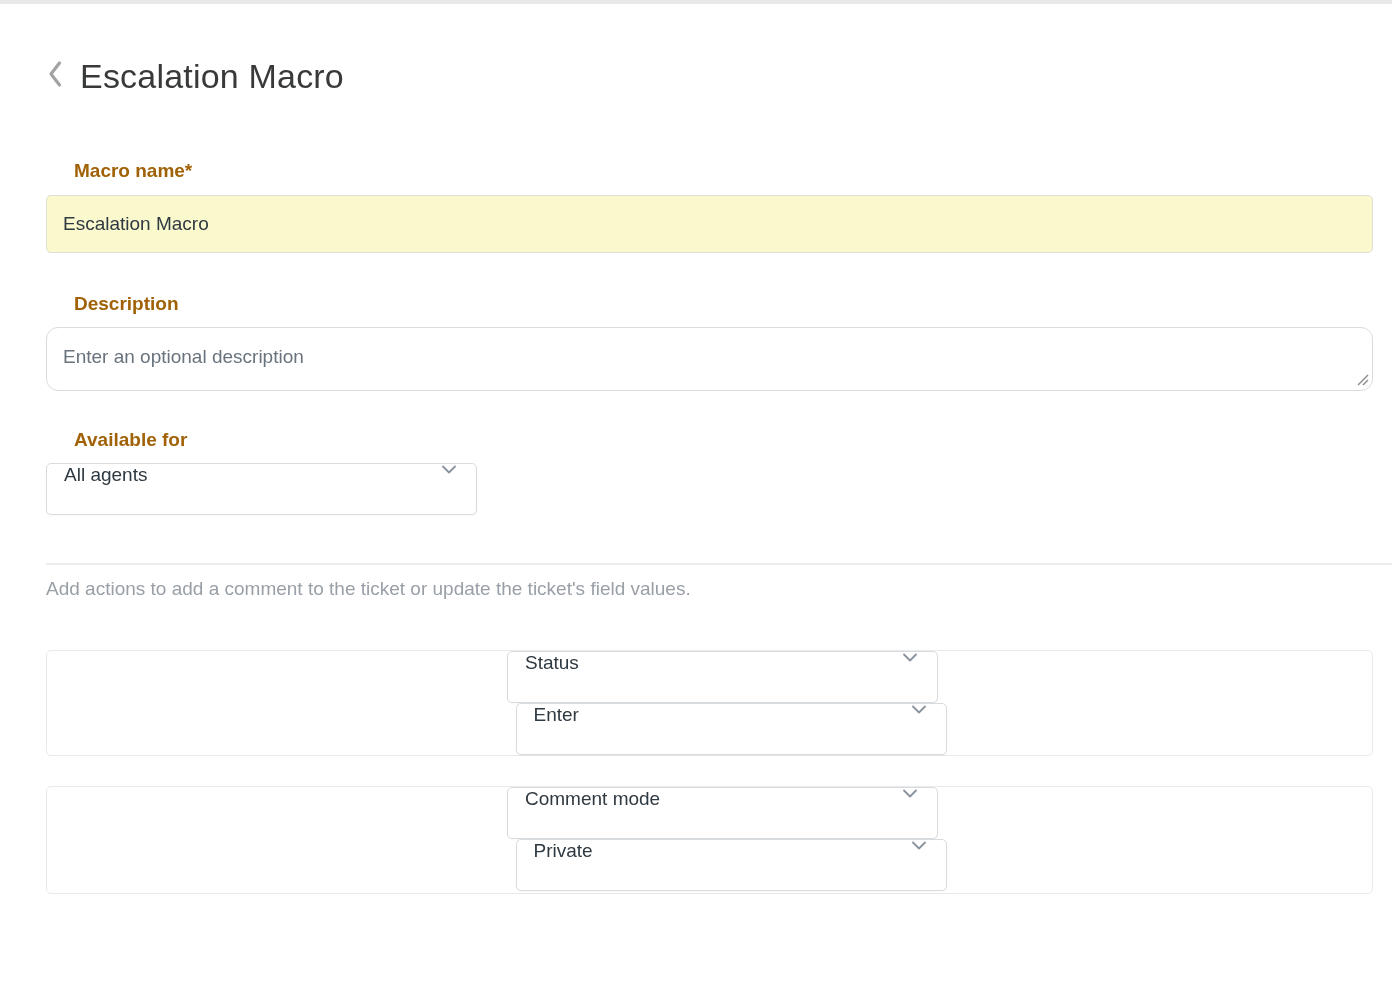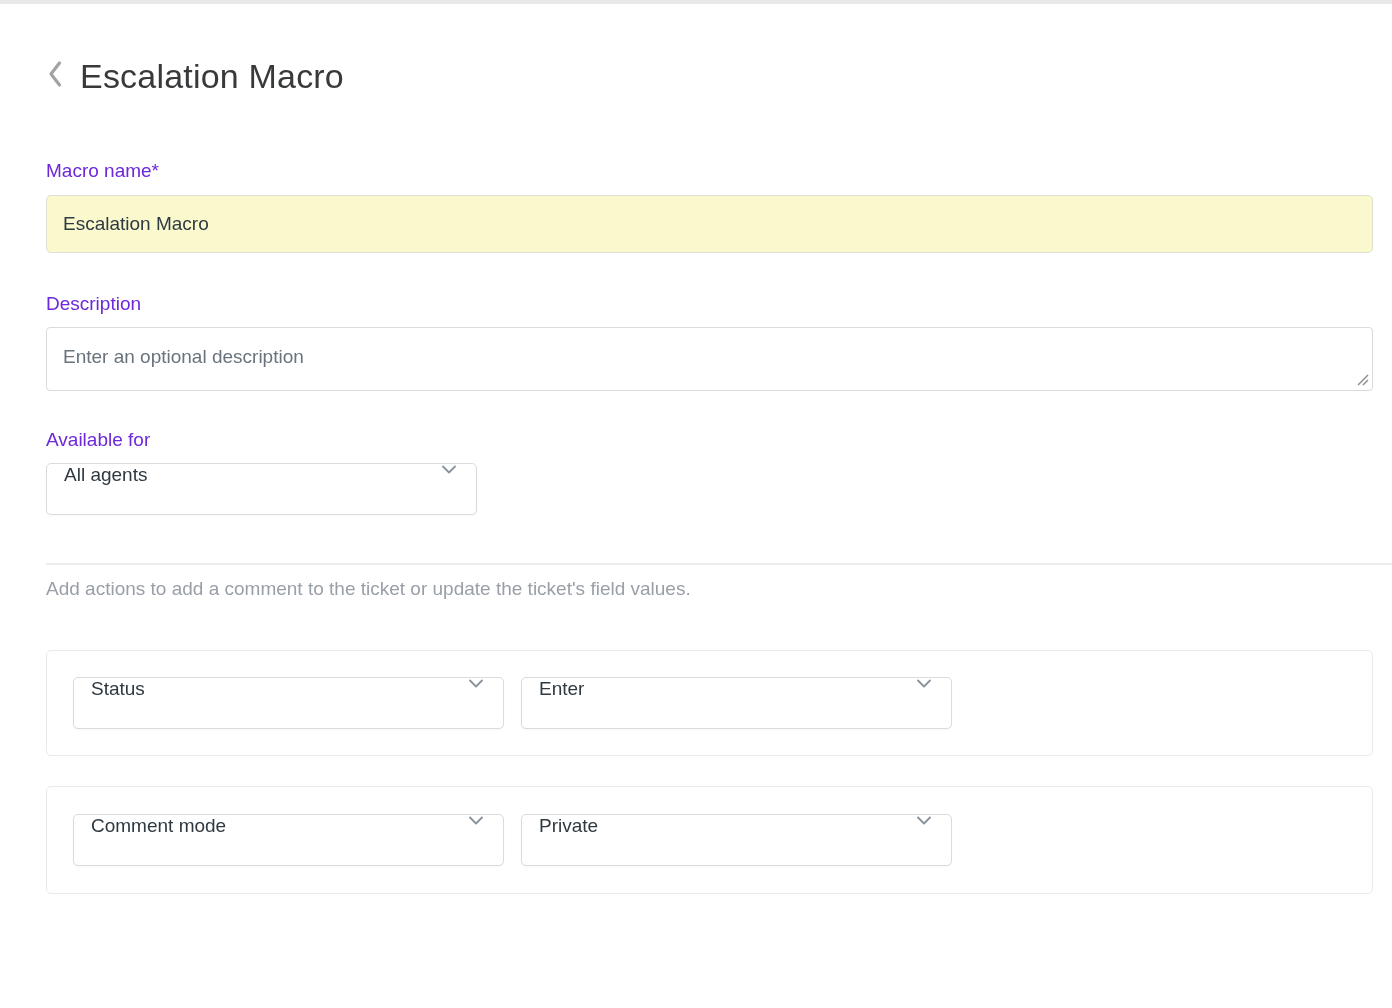--- a/index.html
+++ b/index.html
@@ -40,22 +40,23 @@
     font-size: 34px;
     font-weight: 400;
     color: #37393b;
     letter-spacing: 0.2px;
     margin-left: 8px;
   }
 
   
   .field-label {
     font-size: 19px;
-    font-weight: normal;
-    color: #6d28d9;
+    font-weight: bold;
+    color: #a16207;
+    margin-left: 28px;
   }
   .label-macro-name { margin-top: 64px; }
   .label-description { margin-top: 40px; }
   .label-available-for { margin-top: 38px; }
 
   .text-input {
     display: block;
     width: 100%;
     height: 58px;
     margin-top: 13px;
@@ -77,21 +78,21 @@
   }
   .description-textarea {
     display: block;
     width: 100%;
     height: 64px;
     padding: 18px 16px;
     font-family: "Liberation Sans", sans-serif;
     font-size: 19px;
     color: #2f3941;
     border: 1px solid #d8dcde;
-    border-radius: 4px;
+    border-radius: 12px;
     resize: none;
     outline: none;
     overflow: hidden;
   }
   .description-textarea::placeholder {
     color: #68737d;
     opacity: 1;
   }
   .resize-handle {
     position: absolute;
@@ -142,20 +143,21 @@
   }
 
   .action-card {
     margin-top: 50px;
     border: 1px solid #e7e9eb;
     border-radius: 5px;
     height: 106px;
     display: flex;
     align-items: center;
     padding-left: 26px;
+    flex-direction: column;
   }
   .action-card + .action-card {
     margin-top: 30px;
     height: 108px;
   }
   .action-card .select { margin-top: 0; }
   .action-card .select + .select { margin-left: 17px; }
 </style>
 </head>
 <body>

